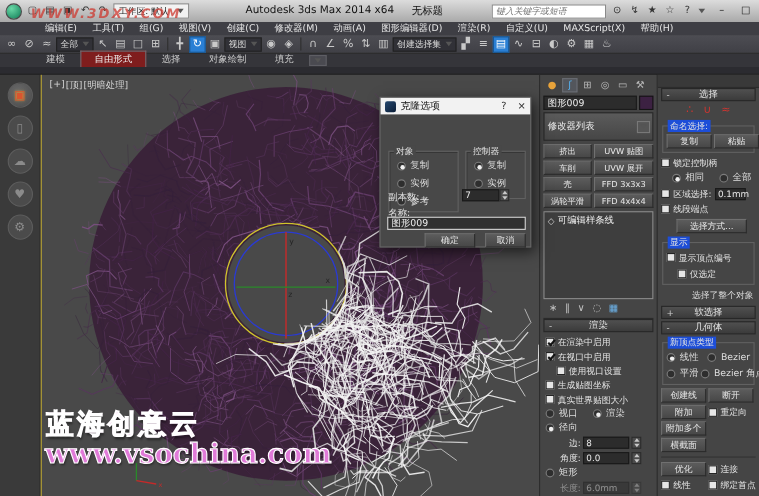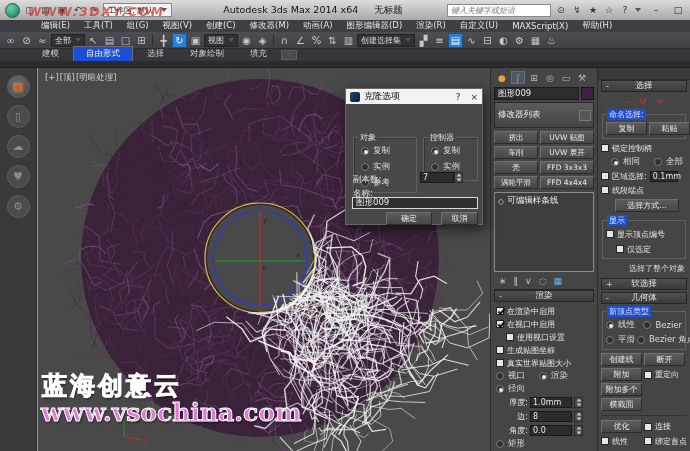--- a/index.html
+++ b/index.html
@@ -27,21 +27,21 @@
   
   .toolbar{position:absolute;left:0;top:32px;right:0;height:17px;background:linear-gradient(#4d4d53,#404046);display:flex;align-items:center;gap:1px;padding:0 3px;border-bottom:1px solid #2c2c2c;}
   .tb-icon{width:15px;height:15px;display:flex;align-items:center;justify-content:center;font-size:10px;color:#c9c9c9;flex:none;}
   .tb-icon.active{background:#2a7fd4;border:1px solid #19548c;color:#fff;}
   .tb-dd{height:13px;background:#313137;border:1px solid #222;color:#dcdcdc;font-size:8px;display:flex;align-items:center;padding:0 3px;gap:4px;flex:none;white-space:nowrap;}
   .tb-sep{width:1px;height:12px;background:#2e2e2e;margin:0 2px;flex:none;}
 
   
   .ribbon-tabs{position:absolute;left:0;top:49px;right:0;height:12px;background:#35353a;display:flex;align-items:flex-end;padding-left:30px;gap:2px;}
   .rtab{font-size:8.5px;color:#cccccc;padding:1px 12px;white-space:nowrap;}
-  .rtab.active{background:#1d4ed8;border:1px solid #6c6c72;border-bottom:none;color:#f0f0f0;text-align:center;}
+  .rtab.active{background:#7f1d1d;border:1px solid #6c6c72;border-bottom:none;color:#f0f0f0;text-align:center;}
   .rtab-dd{width:16px;height:10px;background:#4a4a50;border:1px solid #5e5e64;display:flex;align-items:center;justify-content:center;margin-bottom:1px;}
   .ribbon-strip{position:absolute;left:0;top:61px;right:0;height:7px;background:#2b2b30;border-bottom:1px solid #1f1f1f;}
 
   
   .leftstrip{position:absolute;left:0;top:68px;width:37px;bottom:0;background:#3a3a3a;border-right:1px solid #2a2a2a;display:flex;flex-direction:column;align-items:center;padding-top:7px;gap:7px;}
   .circle-icon{width:23px;height:23px;border-radius:50%;background:#4b4b4b;border:1px solid #5d5d5d;display:flex;align-items:center;justify-content:center;color:#8b8b8b;font-size:11px;flex:none;}
   .circle-icon.app{color:#d8552f;text-shadow:0 0 2px #e8b43a;background:radial-gradient(circle at 40% 35%,#6a6a6a,#4a4a4a);}
 
   
   .viewport{position:absolute;left:37px;top:68px;width:453px;height:383px;background:#494949;border-left:1px solid #b8a332;overflow:hidden;}
@@ -1538,28 +1538,20 @@
         <span class="rd">
             <span class="rdot sel"></span>
             <span>渲染</span>
           </span>
       </span>
       <span class="rd">
           <span class="rdot sel"></span>
           <span>径向</span>
         </span>
       <span class="spin-row">
-        <span class="spin-label">厚度:</span>
-        <span class="spin-field">1.0mm</span>
-        <span class="spin-ud">
-            <span class="tri-up"></span>
-            <span class="tri-down"></span>
-          </span>
-      </span>
-      <span class="spin-row">
         <span class="spin-label">边:</span>
         <span class="spin-field">8</span>
         <span class="spin-ud">
             <span class="tri-up"></span>
             <span class="tri-down"></span>
           </span>
       </span>
       <span class="spin-row">
         <span class="spin-label">角度:</span>
         <span class="spin-field">0.0</span>

